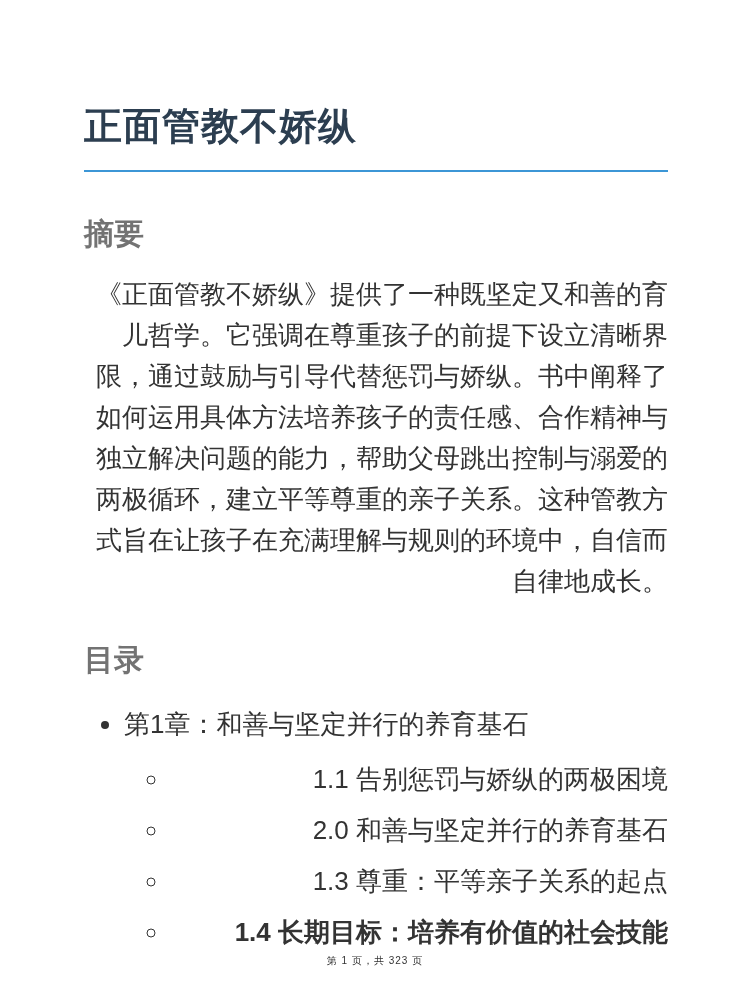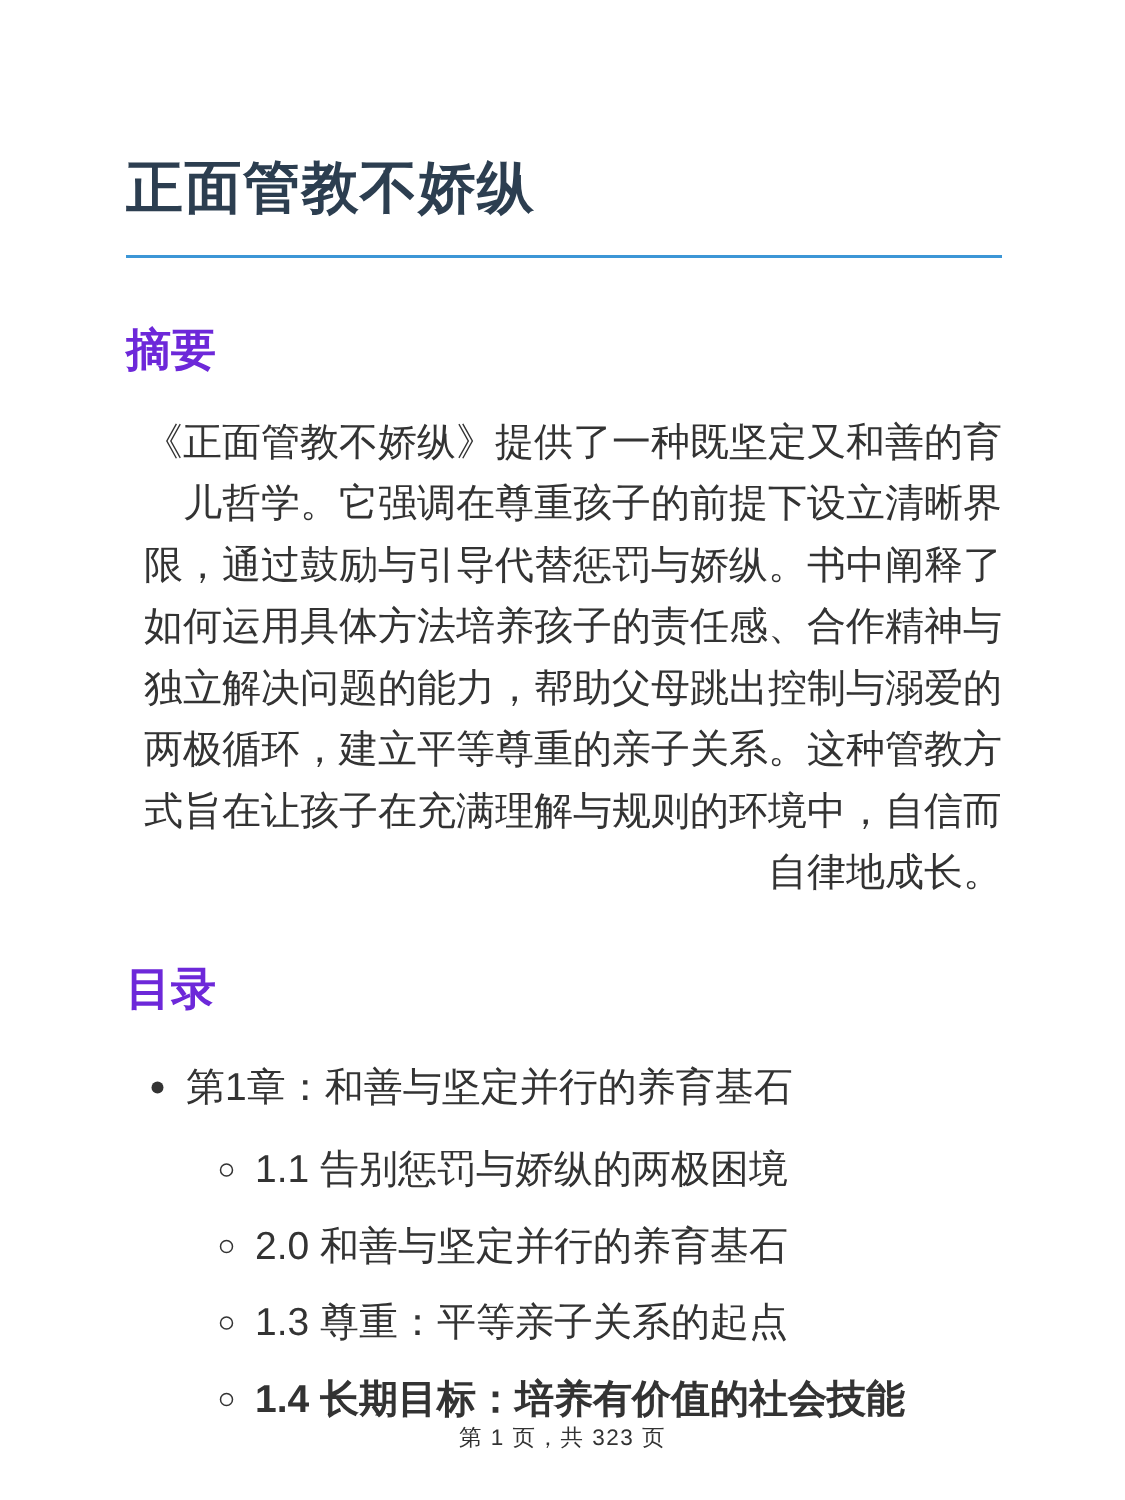--- a/index.html
+++ b/index.html
@@ -31,21 +31,21 @@
   }
   .title-rule {
     border: none;
     border-top: 2px solid #3c96d6;
     margin: 20px 0 0 0;
   }
   .section-heading {
     margin: 0;
     font-size: 30px;
     font-weight: 700;
-    color: #6d28d9;
+    color: #737373;
     line-height: 1.2;
   }
   .heading-abstract { margin-top: 44px; }
   .heading-toc { margin-top: 40px; }
   .abstract-text {
     margin: 22px 0 0 0;
     font-size: 26px;
     line-height: 41px;
     color: #333333;
     text-align: right;
@@ -59,35 +59,36 @@
   li.toc-chapter {
     font-size: 26px;
     line-height: 1.3;
     color: #333333;
   }
   ul.toc-sublist {
     margin: 22px 0 0 0;
     padding-left: 46px;
     list-style: circle;
     color: #333333;
+    text-align: right;
   }
   li.toc-subitem {
     font-size: 26px;
     line-height: 1.3;
     margin-bottom: 17px;
     color: #333333;
   }
   li.toc-subitem:last-child { margin-bottom: 0; font-weight: bold; }
   .page-footer {
     position: absolute;
     left: 0;
     right: 0;
     bottom: 32px;
     text-align: center;
-    font-size: 15px;
+    font-size: 10px;
     color: #333333;
     letter-spacing: 1px;
   }
 </style>
 </head>
 <body>
 
 <div class="page">
   <div class="content">
 

